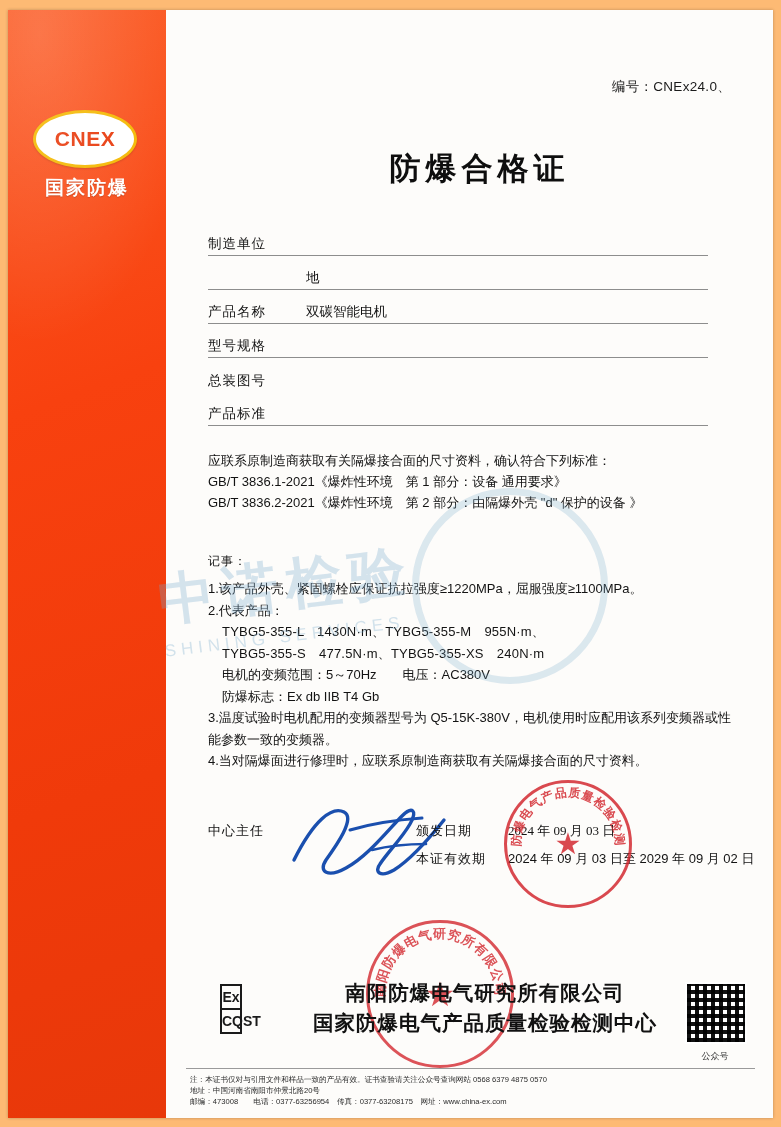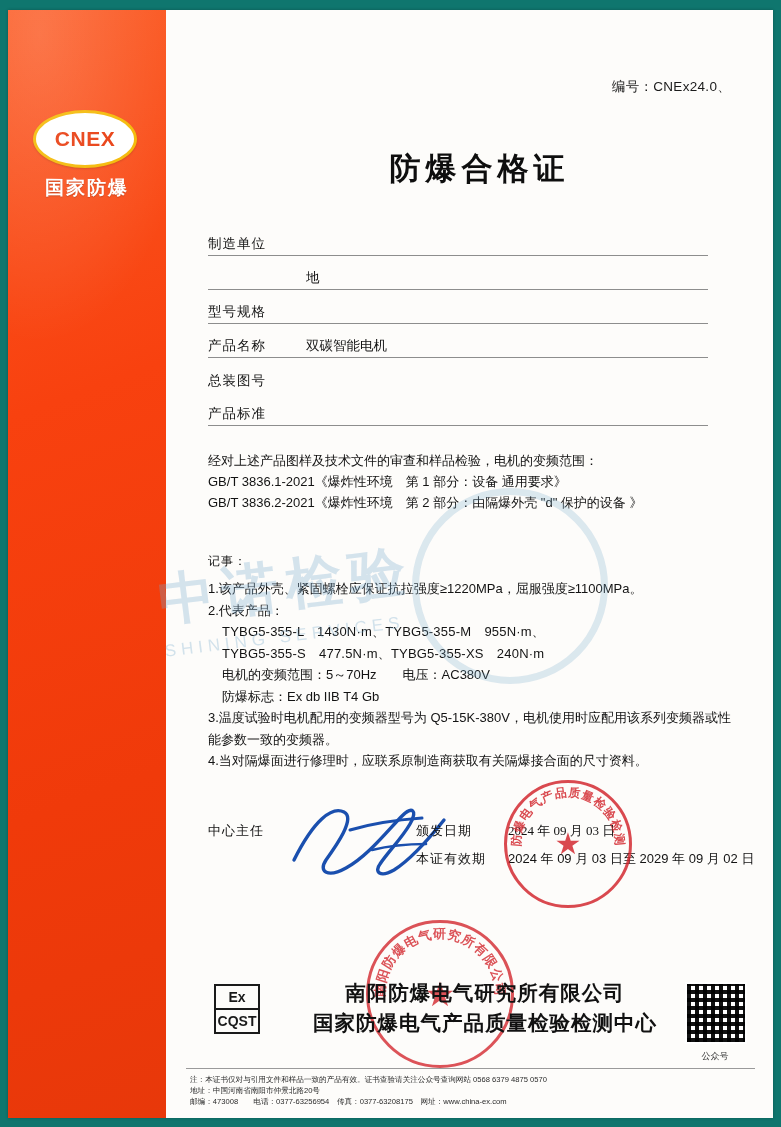--- a/index.html
+++ b/index.html
@@ -10,21 +10,21 @@
   body {
     width: 781px; height: 1127px;
     font-family: "Liberation Sans", sans-serif;
     position: relative;
     overflow: hidden;
   }
   #page {
     position: absolute;
     left: 0; top: 0;
     width: 781px; height: 1127px;
-    background: #0f766e;
+    background: #fdba74;
   }
   
   #sheet {
     position: absolute;
     left: 8px; top: 10px;
     width: 765px; height: 1108px;
     background: #fdfcfa;
     box-shadow: 0 0 3px rgba(0,0,0,0.25);
     overflow: hidden;
   }
@@ -225,22 +225,22 @@
   }
   #seal2 .seal-arc text { font-size: 13.5px; }
   
   .footer-wrap {
     position: absolute;
     left: 42px; top: 968px;
     width: 520px;
   }
   .ex-mark {
     position: absolute;
-    left: 6px; top: 6px;
-    width: 46px;
+    left: 12px; top: 6px;
+    width: 22px;
   }
   .ex-mark .box {
     border: 2px solid #1a1a1a;
     text-align: center;
     font-size: 14px;
     font-weight: bold;
     line-height: 20px;
     padding: 1px 0;
     color: #1a1a1a;
   }
@@ -353,39 +353,39 @@
       <div class="fields">
         <div class="field-row">
           <div class="field-label">制造单位</div>
           <div class="field-value"></div>
         </div>
         <div class="field-row">
           <div class="field-label"></div>
           <div class="field-value">地</div>
         </div>
         <div class="field-row">
+          <div class="field-label">产品名称</div>
+          <div class="field-value">双碳智能电机</div>
+        </div>
+        <div class="field-row">
           <div class="field-label">型号规格</div>
           <div class="field-value"></div>
-        </div>
-        <div class="field-row">
-          <div class="field-label">产品名称</div>
-          <div class="field-value">双碳智能电机</div>
         </div>
         <div class="field-row nb">
           <div class="field-label">总装图号</div>
           <div class="field-value"></div>
         </div>
         <div class="field-row">
           <div class="field-label">产品标准</div>
           <div class="field-value"></div>
         </div>
       </div>
 
       <div class="standards">
-        <div>经对上述产品图样及技术文件的审查和样品检验，电机的变频范围：</div>
+        <div>应联系原制造商获取有关隔爆接合面的尺寸资料，确认符合下列标准：</div>
         <div>GB/T 3836.1-2021《爆炸性环境　第 1 部分：设备 通用要求》</div>
         <div>GB/T 3836.2-2021《爆炸性环境　第 2 部分：由隔爆外壳 "d" 保护的设备 》</div>
       </div>
 
       <div class="notes-head">记事：</div>
       <div class="notes">
         <div>1.该产品外壳、紧固螺栓应保证抗拉强度≥1220MPa，屈服强度≥1100MPa。</div>
         <div>2.代表产品：</div>
         <div class="indent mono-ish">TYBG5-355-L　1430N·m、TYBG5-355-M　955N·m、</div>
         <div class="indent mono-ish">TYBG5-355-S　477.5N·m、TYBG5-355-XS　240N·m</div>

